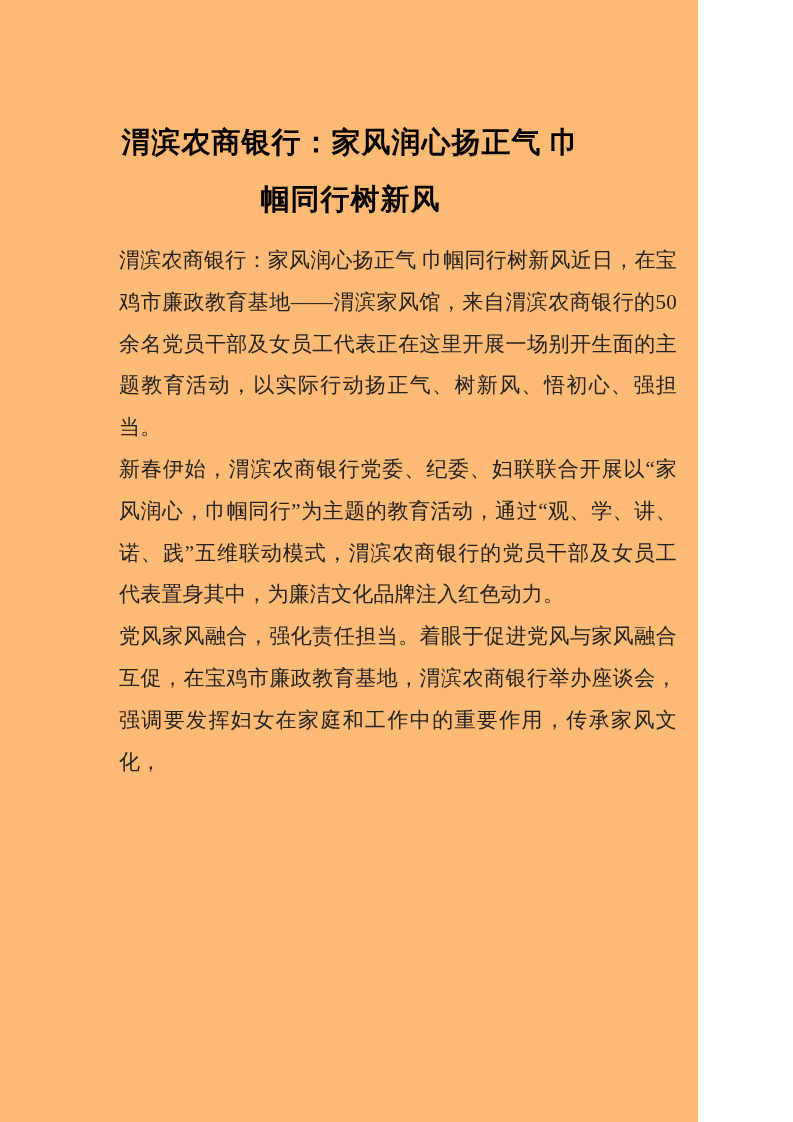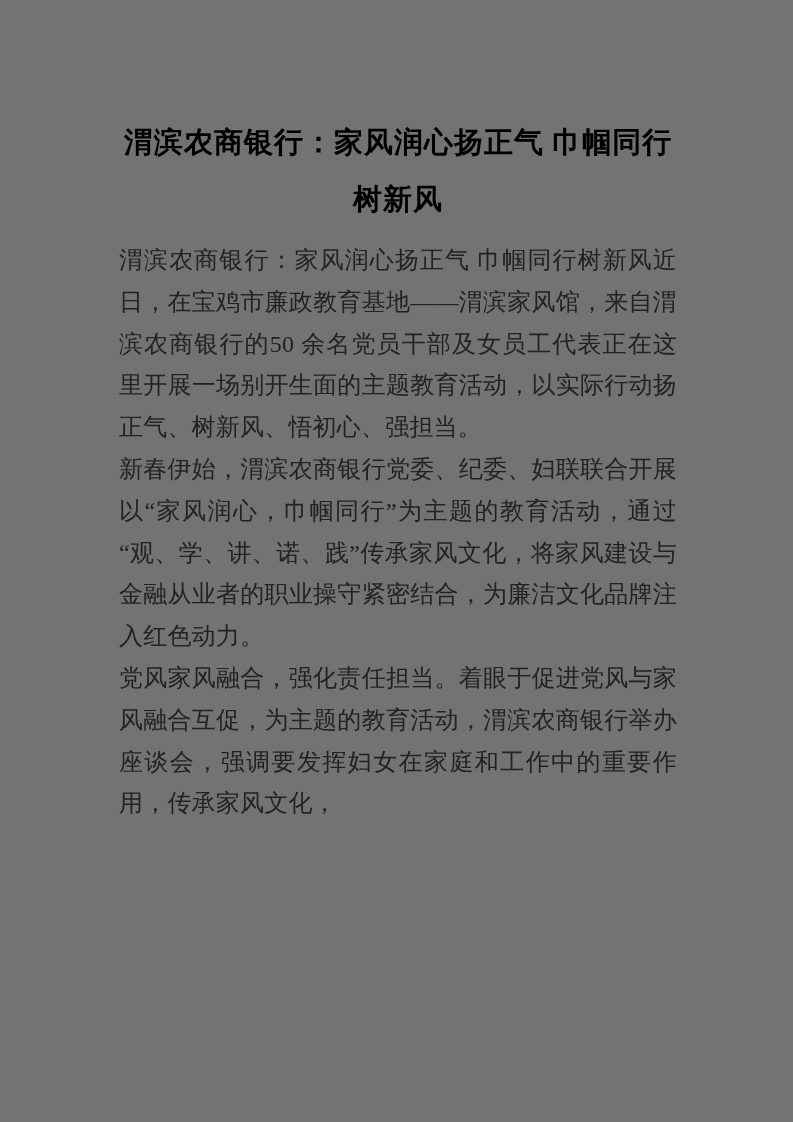--- a/index.html
+++ b/index.html
@@ -8,53 +8,53 @@
     background: #ffffff;
   }
   body {
     width: 793px;
     height: 1122px;
     overflow: hidden;
     font-family: "Liberation Serif", serif;
   }
   .page {
     box-sizing: border-box;
-    width: 793px;
+    width: 698px;
     height: 1122px;
     padding: 114px 116px 40px 119px;
-    background: #737373;
+    background: #fdba74;
   }
   .doc-title {
     margin: 0 0 12px 0;
     font-size: 29px;
     line-height: 57px;
     font-weight: 700;
     color: #000000;
     text-align: center;
     letter-spacing: 1px;
     font-family: "Liberation Serif", serif;
   }
   .doc-body {
     width: 558px;
   }
   .doc-paragraph {
     margin: 0;
-    font-size: 24px;
+    font-size: 21px;
     line-height: 41.8px;
     color: #222222;
     text-align: justify;
     text-justify: inter-character;
     letter-spacing: 0.2px;
     font-weight: 400;
     word-break: break-all;
   }
 </style>
 </head>
 <body>
 
 <div class="page">
   <h1 class="doc-title">渭滨农商银行：家风润心扬正气 巾帼同行树新风</h1>
   <div class="doc-body">
     <p class="doc-paragraph">渭滨农商银行：家风润心扬正气 巾帼同行树新风近日，在宝鸡市廉政教育基地——渭滨家风馆，来自渭滨农商银行的50 余名党员干部及女员工代表正在这里开展一场别开生面的主题教育活动，以实际行动扬正气、树新风、悟初心、强担当。</p>
-    <p class="doc-paragraph">新春伊始，渭滨农商银行党委、纪委、妇联联合开展以“家风润心，巾帼同行”为主题的教育活动，通过“观、学、讲、诺、践”传承家风文化，将家风建设与金融从业者的职业操守紧密结合，为廉洁文化品牌注入红色动力。</p>
-    <p class="doc-paragraph">党风家风融合，强化责任担当。着眼于促进党风与家风融合互促，为主题的教育活动，渭滨农商银行举办座谈会，强调要发挥妇女在家庭和工作中的重要作用，传承家风文化，</p>
+    <p class="doc-paragraph">新春伊始，渭滨农商银行党委、纪委、妇联联合开展以“家风润心，巾帼同行”为主题的教育活动，通过“观、学、讲、诺、践”五维联动模式，渭滨农商银行的党员干部及女员工代表置身其中，为廉洁文化品牌注入红色动力。</p>
+    <p class="doc-paragraph">党风家风融合，强化责任担当。着眼于促进党风与家风融合互促，在宝鸡市廉政教育基地，渭滨农商银行举办座谈会，强调要发挥妇女在家庭和工作中的重要作用，传承家风文化，</p>
   </div>
 </div>
 
 </body></html>

